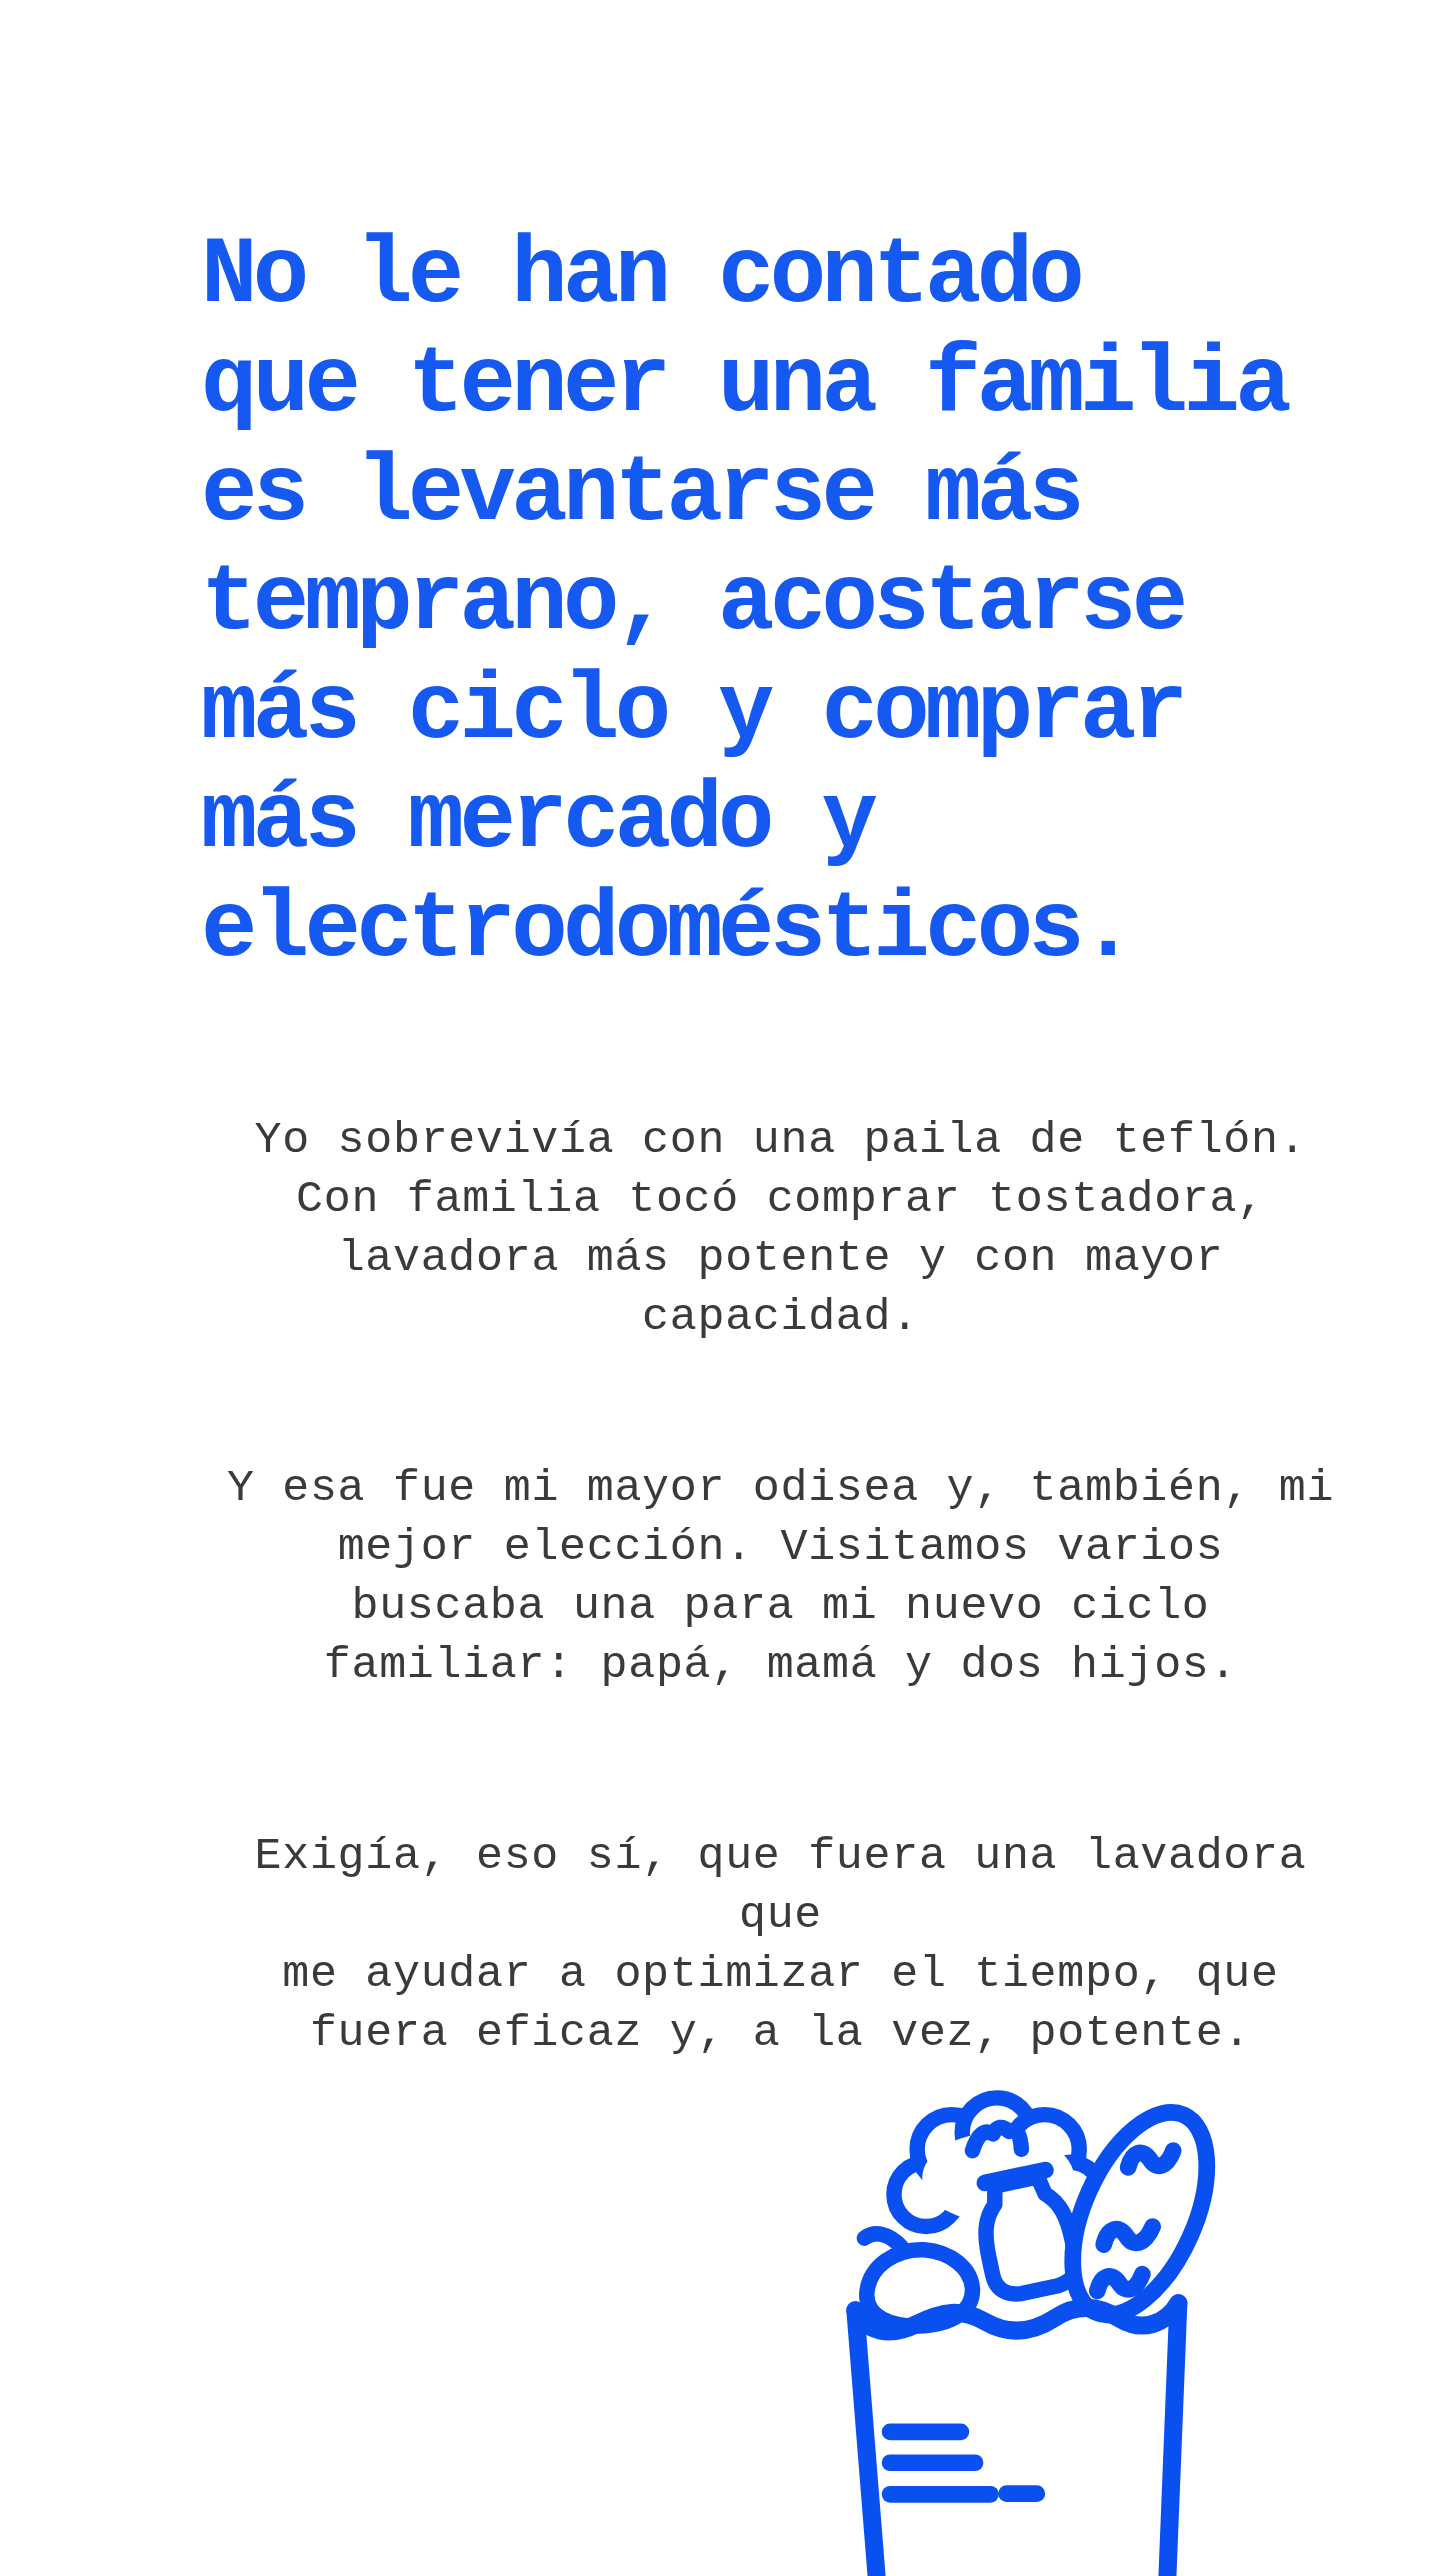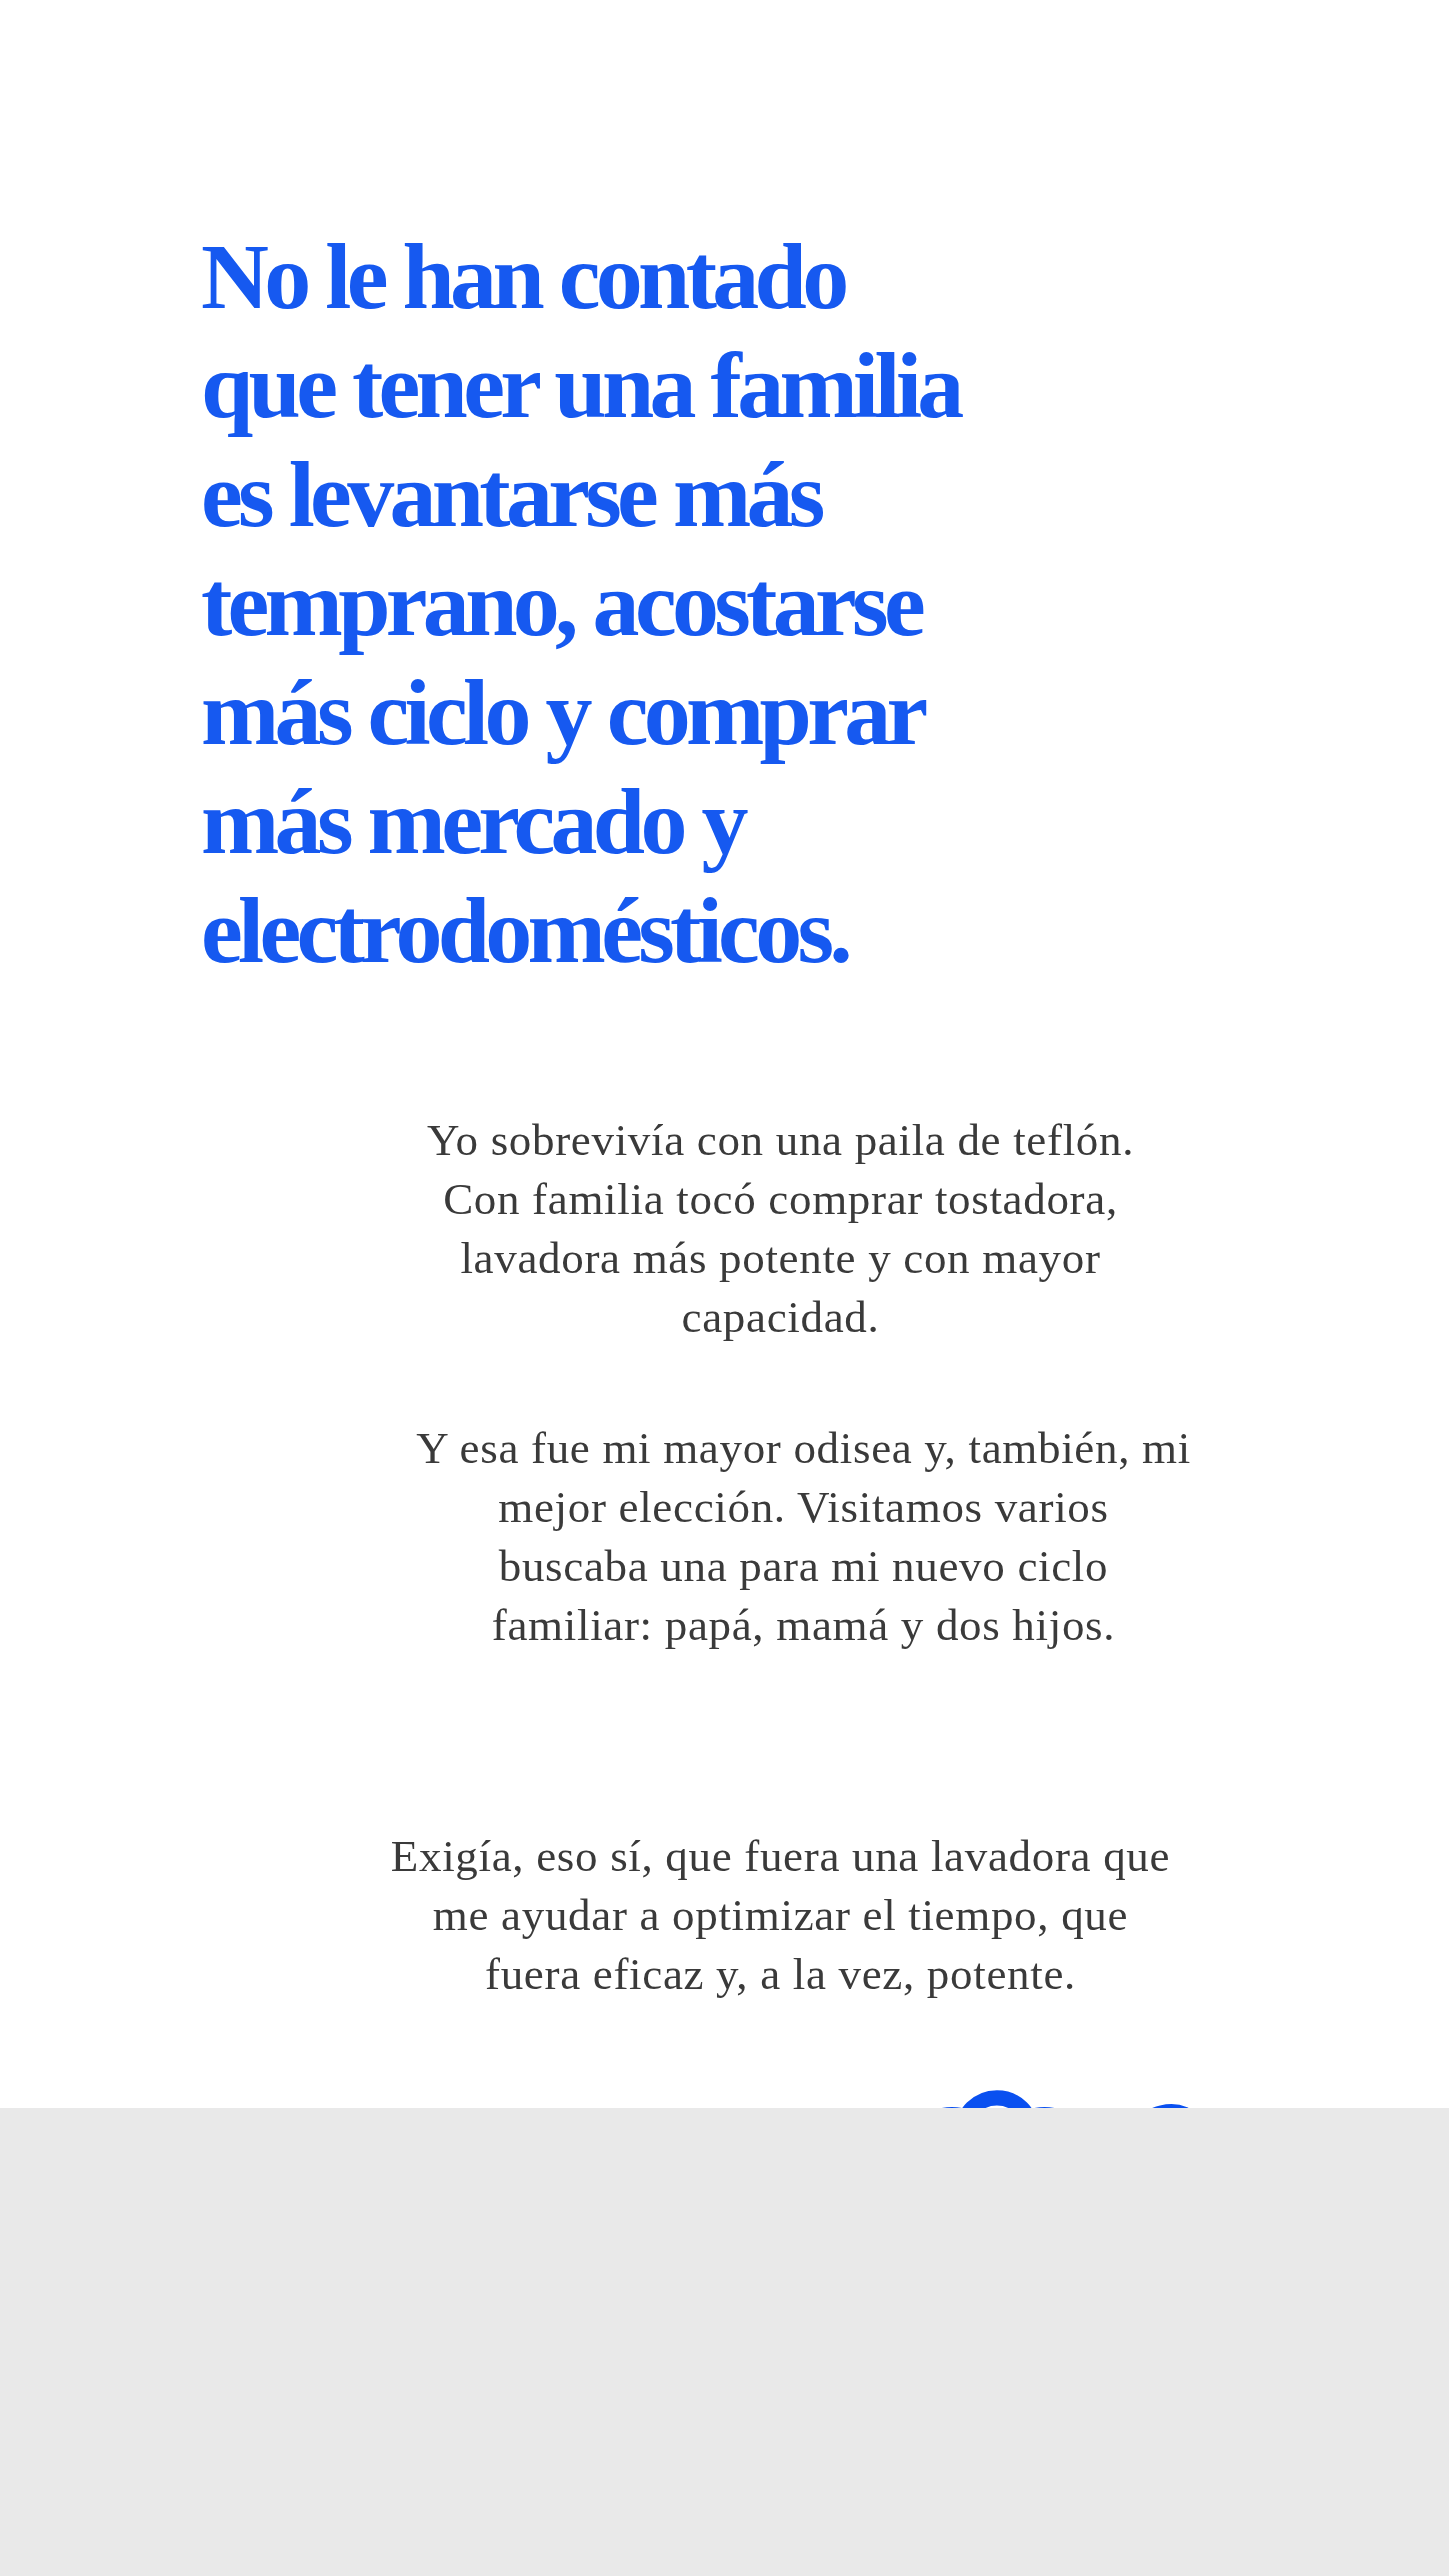--- a/index.html
+++ b/index.html
@@ -6,24 +6,24 @@
     --headline-blue:#1659F0;
     --body-text:#3A3A3A;
     --ill-blue:#0A50F0;
     --page-bg:#FFFFFF;
   }
   *{margin:0;padding:0;box-sizing:border-box;}
   html,body{background:#e9e9e9;}
   .page{
     position:relative;
     width:1449px;
-    height:2108px;
+    height:2576px;
     background:var(--page-bg);
     overflow:hidden;
-    font-family:Liberation Serif, serif;
+    font-family:Liberation Mono, monospace;
   }
   .headline{
     position:absolute;
     left:201px;
     top:222px;
     width:1159px;
     color:var(--headline-blue);
     font-size:94px;
     line-height:109px;
     font-weight:700;
@@ -34,21 +34,21 @@
     left:201px;
     width:1159px;
     color:var(--body-text);
     font-size:45px;
     line-height:59px;
     font-weight:400;
     letter-spacing:0.015em;
     text-align:center;
   }
   .para-1{top:1111px;}
-  .para-2{top:1419px;margin-left:23px;}
+  .para-2{top:1459px;}
   .para-3{top:1827px;}
   .ill{
     position:absolute;
     left:818px;
     top:2067px;
     width:399px;
     height:509px;
   }
   .ill .st{stroke:var(--ill-blue);stroke-linecap:round;stroke-linejoin:round;fill:none;}
   .ill .wf{fill:#fff;}

